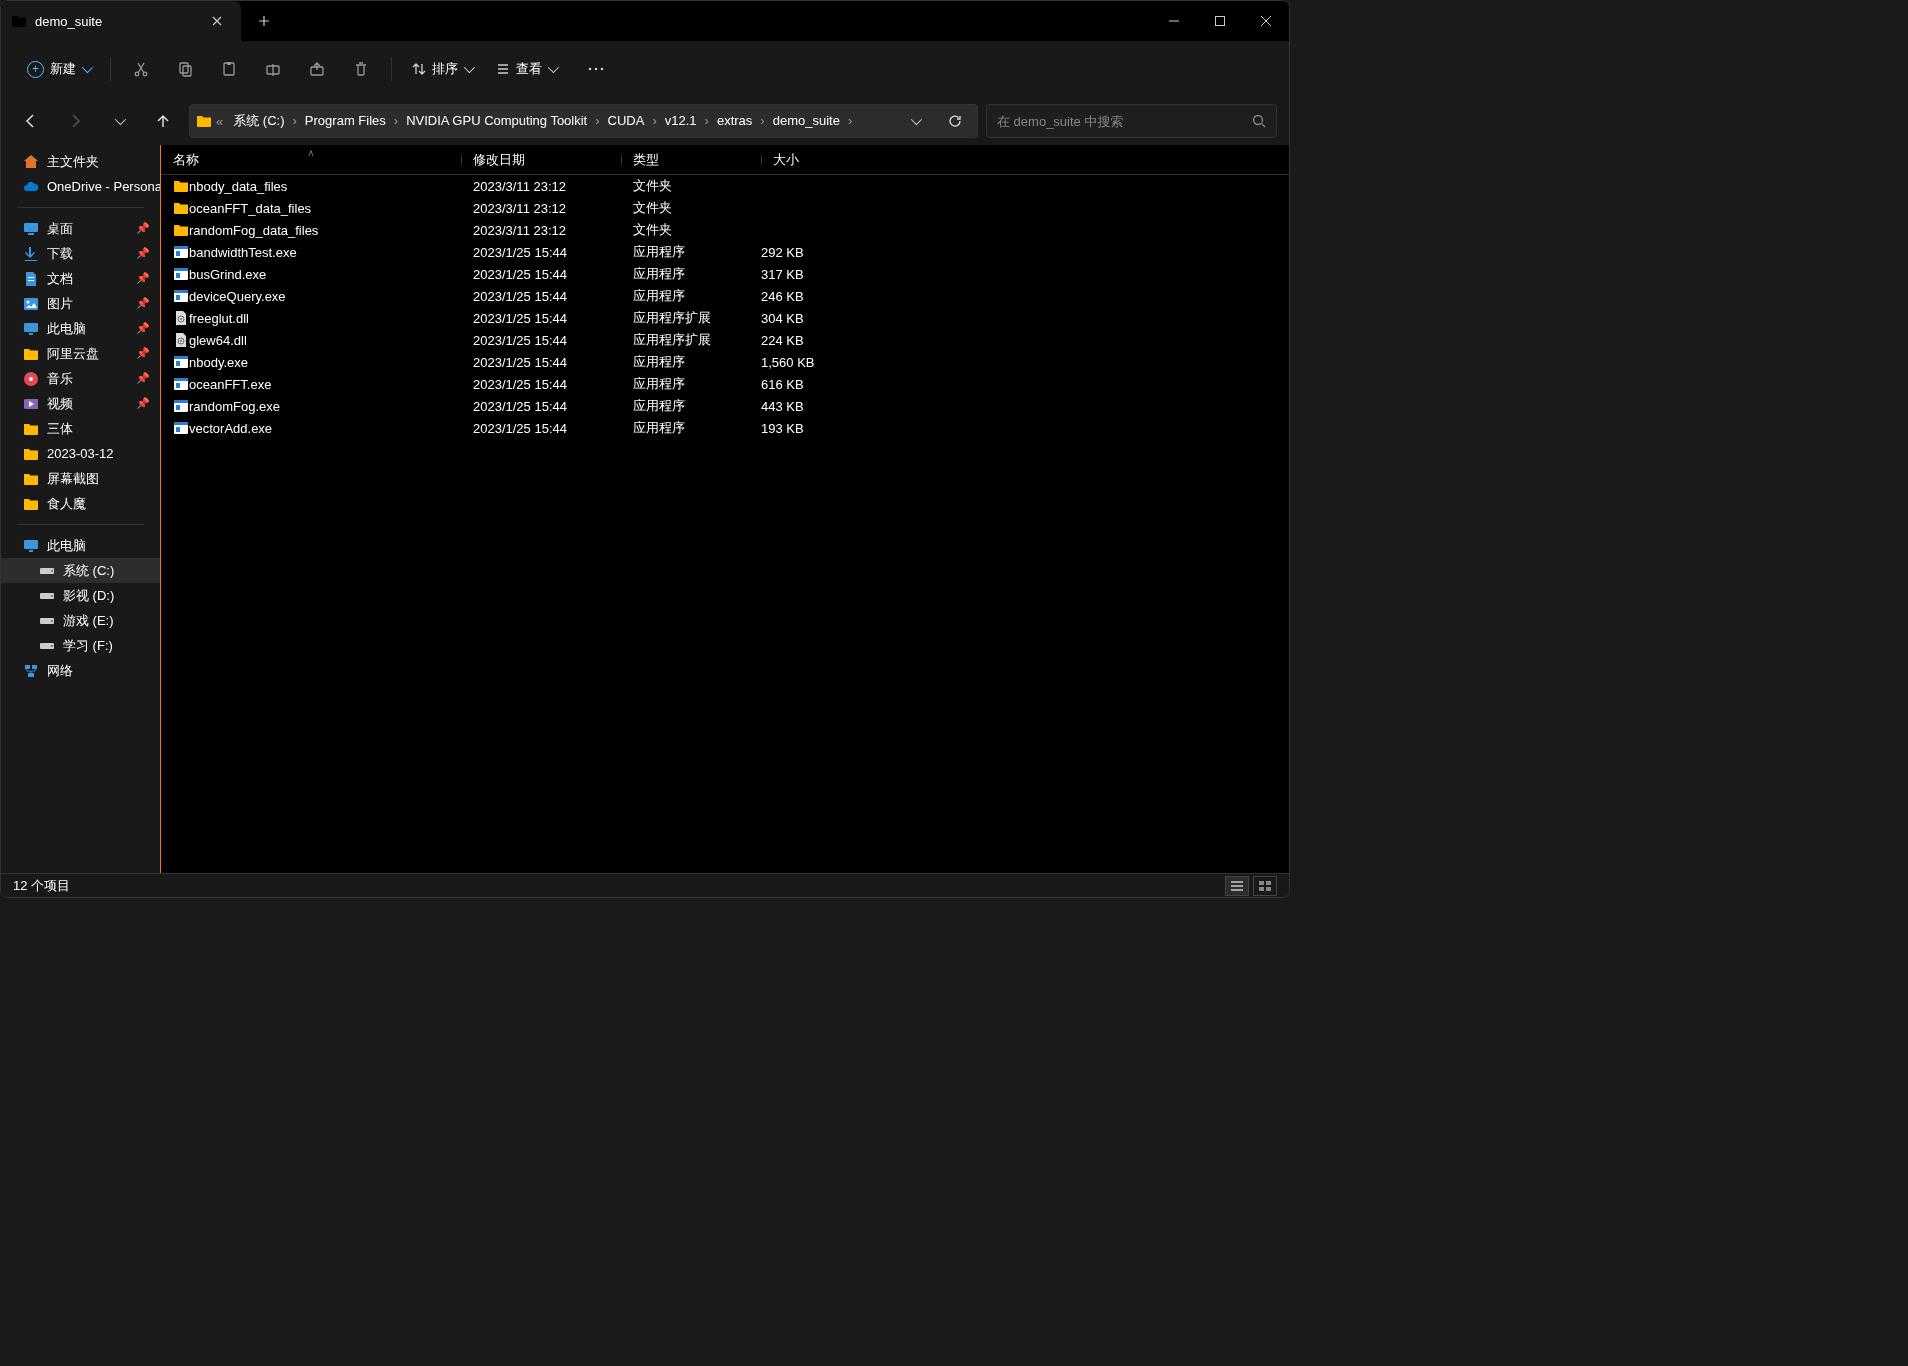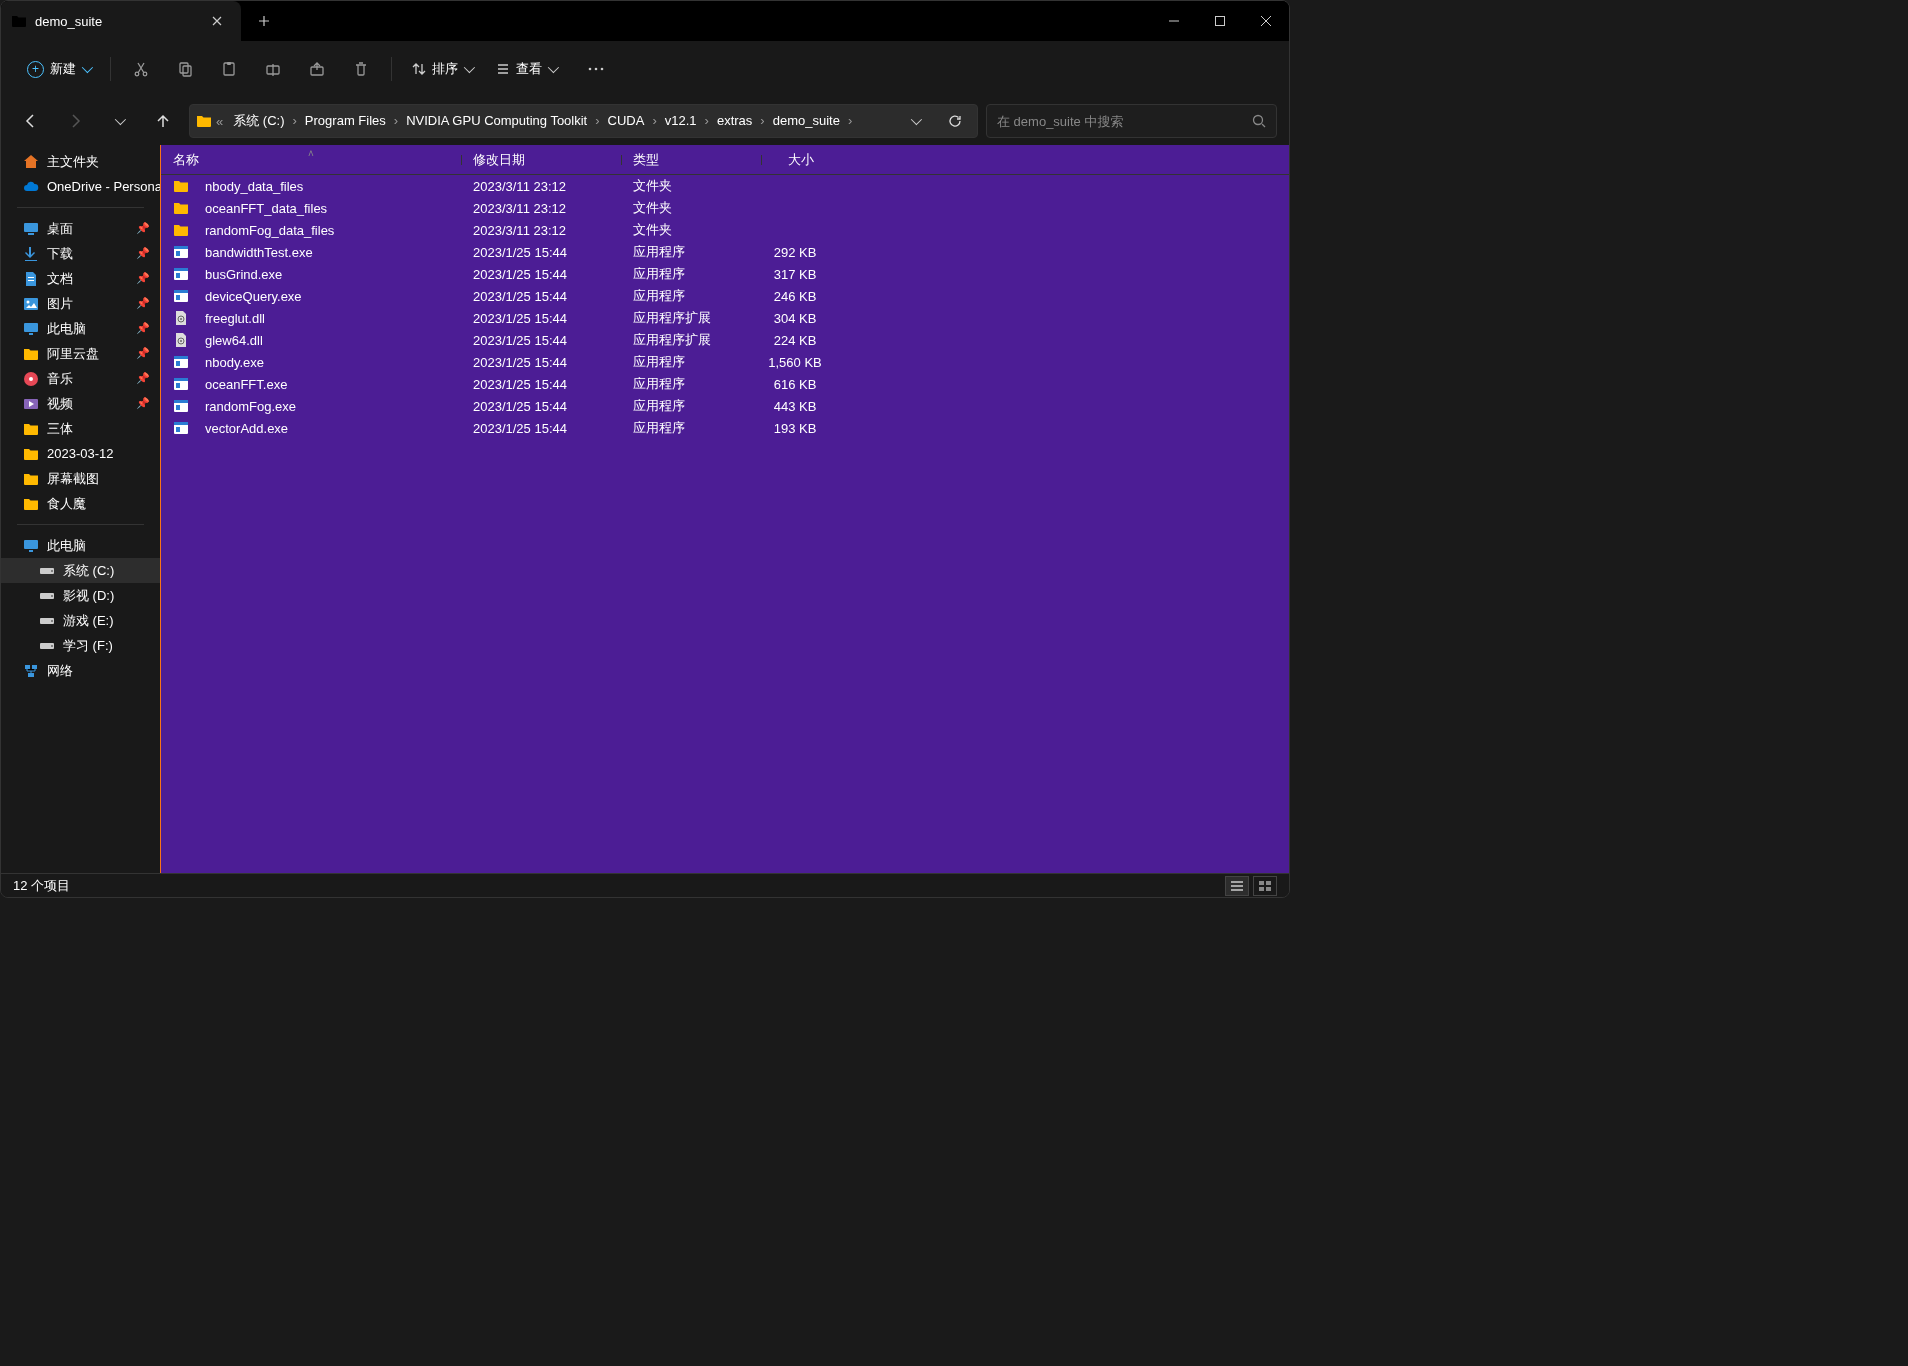--- a/index.html
+++ b/index.html
@@ -31,33 +31,33 @@
 .search input{background:transparent;border:none;outline:none;color:#ddd;flex:1;font-size:13px}
 .search input::placeholder{color:#888}
 .main{display:flex;height:calc(100% - 40px - 56px - 48px - 24px);background:#191919}
 .sidebar{width:160px;background:#191919;overflow-y:hidden;display:flex;flex-direction:column;padding-top:4px;border-right:1px solid #f97316}
 .side-item{height:25px;display:flex;align-items:center;padding-left:22px;gap:8px;white-space:nowrap}
 .side-item.indent{padding-left:38px}
 .side-item.selected{background:#2d2d2d}
 .side-sep{height:1px;background:#333;margin:8px 16px}
 .pin{margin-left:auto;margin-right:10px;color:#888;font-size:11px}
 .side-ico{width:16px;height:16px;flex-shrink:0;display:flex;align-items:center;justify-content:center}
-.content{flex:1;display:flex;flex-direction:column;background:#4c1d95}
+.content{flex:1;display:flex;flex-direction:column;background:#000000}
 .colhead{height:30px;display:flex;align-items:center;border-bottom:1px solid #333;color:#ccc;position:relative}
 .colhead .col{padding-left:12px;position:relative}
 .colhead .col:not(:first-child)::before{content:"";position:absolute;left:0;top:4px;bottom:4px;width:1px;background:#333}
 .col-name{width:300px}
 .col-date{width:160px}
 .col-type{width:140px}
-.col-size{width:80px;text-align:center;padding-right:12px}
+.col-size{width:80px;text-align:left;padding-right:12px}
 .sort-ind{position:absolute;top:-3px;left:50%;transform:translateX(-50%);color:#888;font-size:10px}
 .files{flex:1;overflow:auto}
 .row{height:22px;display:flex;align-items:center}
 .row .col{padding-left:12px;white-space:nowrap;overflow:hidden}
-.row .col-name{display:flex;align-items:center;gap:16px}
+.row .col-name{display:flex;align-items:center;gap:0}
 .row .col-size{padding-right:12px;padding-left:0}
 .file-ico{width:16px;height:16px;flex-shrink:0}
 .statusbar{height:24px;background:#191919;border-top:1px solid #333;display:flex;align-items:center;padding:0 12px;color:#ccc;gap:20px}
 .statusbar .status-right{margin-left:auto;display:flex;gap:4px}
 .viewbtn{width:24px;height:20px;display:flex;align-items:center;justify-content:center;border:1px solid #444}
 .viewbtn.active{background:#2d2d2d}
 svg{display:block}
 .ico-folder{fill:#ffb900}
 .chev{width:8px;height:8px;border-right:1.5px solid #ccc;border-bottom:1.5px solid #ccc;display:inline-block}
 .chev.down{transform:rotate(45deg) translateY(-2px)}

